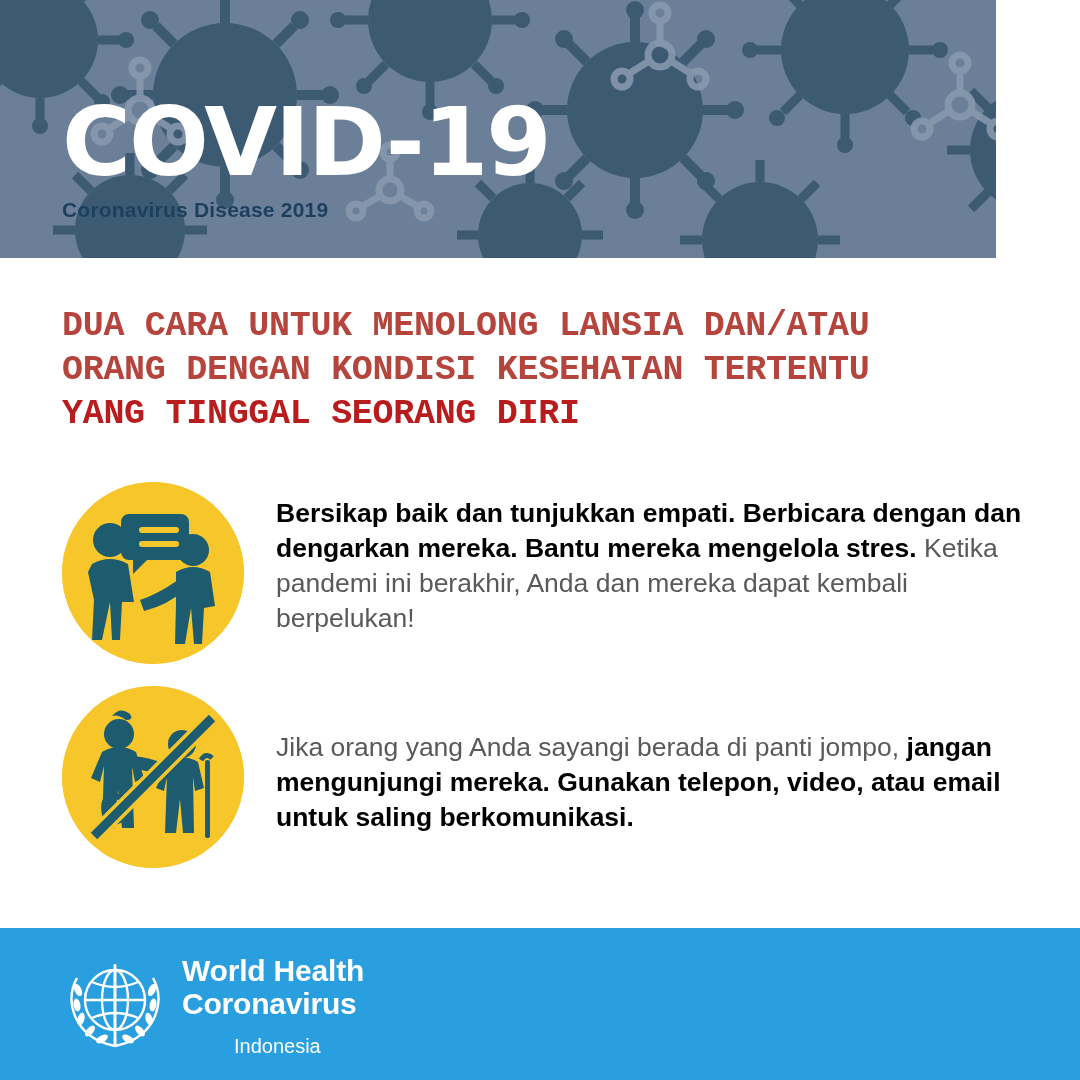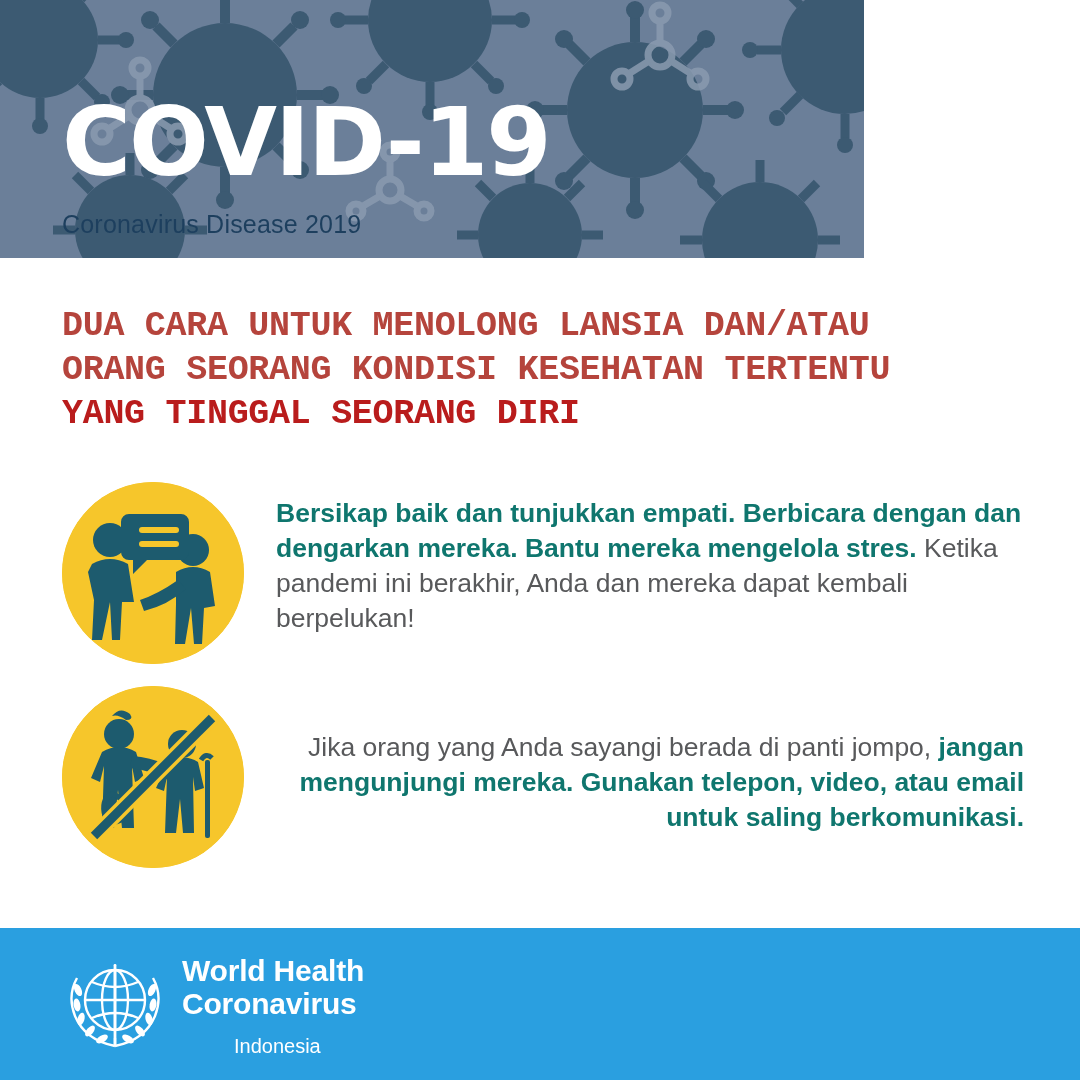--- a/index.html
+++ b/index.html
@@ -17,21 +17,21 @@
     position: relative;
     width: 1080px;
     height: 1080px;
     background: #ffffff;
     overflow: hidden;
   }
 
   
   .header {
     position: relative;
-    width: 864px;
+    width: 996px;
     height: 258px;
     background: #ec4899;
     overflow: hidden;
   }
   .virus-layer {
     position: absolute;
     inset: 0;
   }
   .header-titles {
     position: absolute;
@@ -41,23 +41,23 @@
   }
   .covid-title {
     font-size: 94px;
     line-height: 94px;
     font-weight: bold;
     color: #ffffff;
     letter-spacing: -2px;
     font-family: "DejaVu Sans", sans-serif;
   }
   .covid-sub {
-    margin-top: 20px;
-    font-size: 25px;
-    font-weight: normal;
+    margin-top: 8px;
+    font-size: 21px;
+    font-weight: bold;
     color: #1d3f5e;
     letter-spacing: 0.2px;
   }
 
   
   .headline {
     margin: 46px 62px 0 62px;
     font-family: Liberation Mono, monospace;
   }
   .headline-red {
@@ -96,26 +96,25 @@
   }
   .tip-text {
     flex: 1 1 auto;
     margin-left: 32px;
     padding-top: 14px;
     font-size: 26.5px;
     line-height: 35px;
     color: #58595b;
   }
   .tip-text b {
-    color: #0f766e;
+    color: #000000;
     font-weight: bold;
   }
   .tip2 .tip-text {
     padding-top: 44px;
-    text-align: right;
   }
 
   
   .footer {
     position: absolute;
     left: 0;
     bottom: 0;
     width: 1080px;
     height: 152px;
     background: #2a9fe0;
@@ -357,21 +356,21 @@
     </svg>
 
     <div class="header-titles">
       <div class="covid-title">COVID-19</div>
       <div class="covid-sub">Coronavirus Disease 2019</div>
     </div>
   </div>
 
   <div class="headline">
     <div class="headline-red">DUA CARA UNTUK MENOLONG LANSIA DAN/ATAU</div>
-    <div class="headline-red">ORANG SEORANG KONDISI KESEHATAN TERTENTU</div>
+    <div class="headline-red">ORANG DENGAN KONDISI KESEHATAN TERTENTU</div>
     <div class="headline-teal">YANG TINGGAL SEORANG DIRI</div>
   </div>
 
   <div class="tips">
 
     <div class="tip tip1">
       <div class="tip-icon">
         <svg width="182" height="182" viewBox="0 0 182 182">
           <circle cx="91" cy="91" r="91" fill="#f6c62b"></circle>
           <g fill="#1d5b6e">

